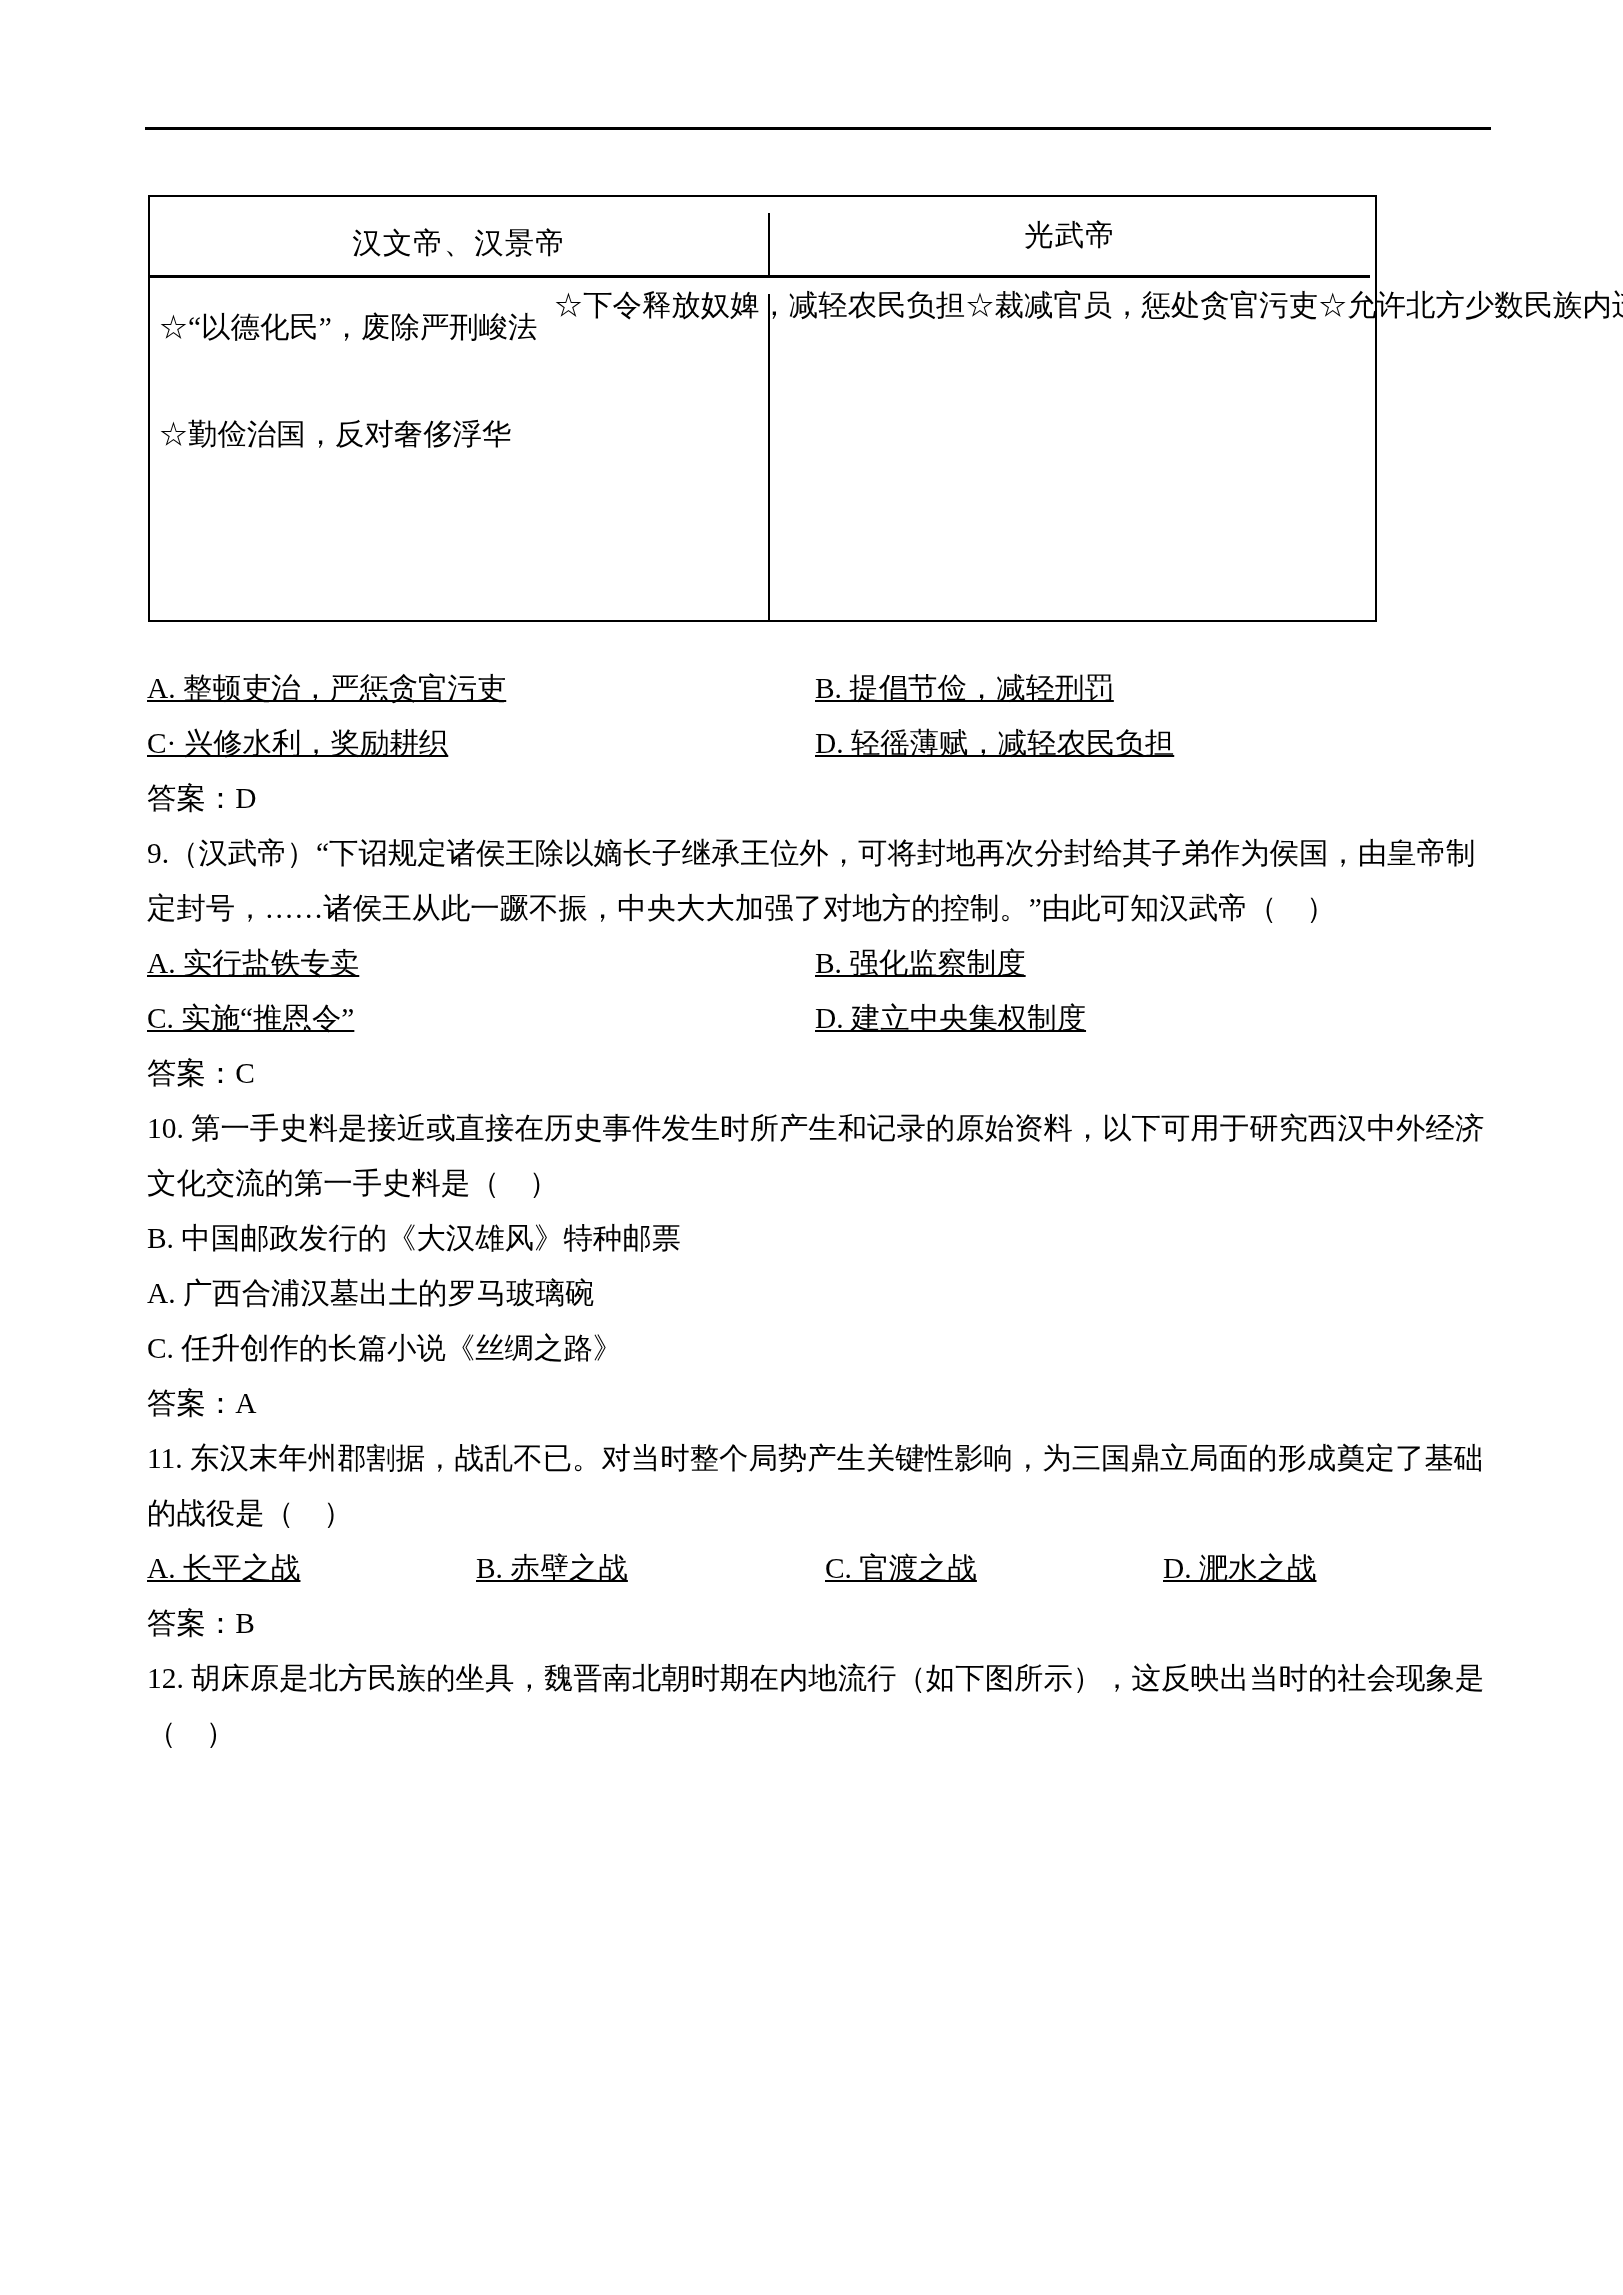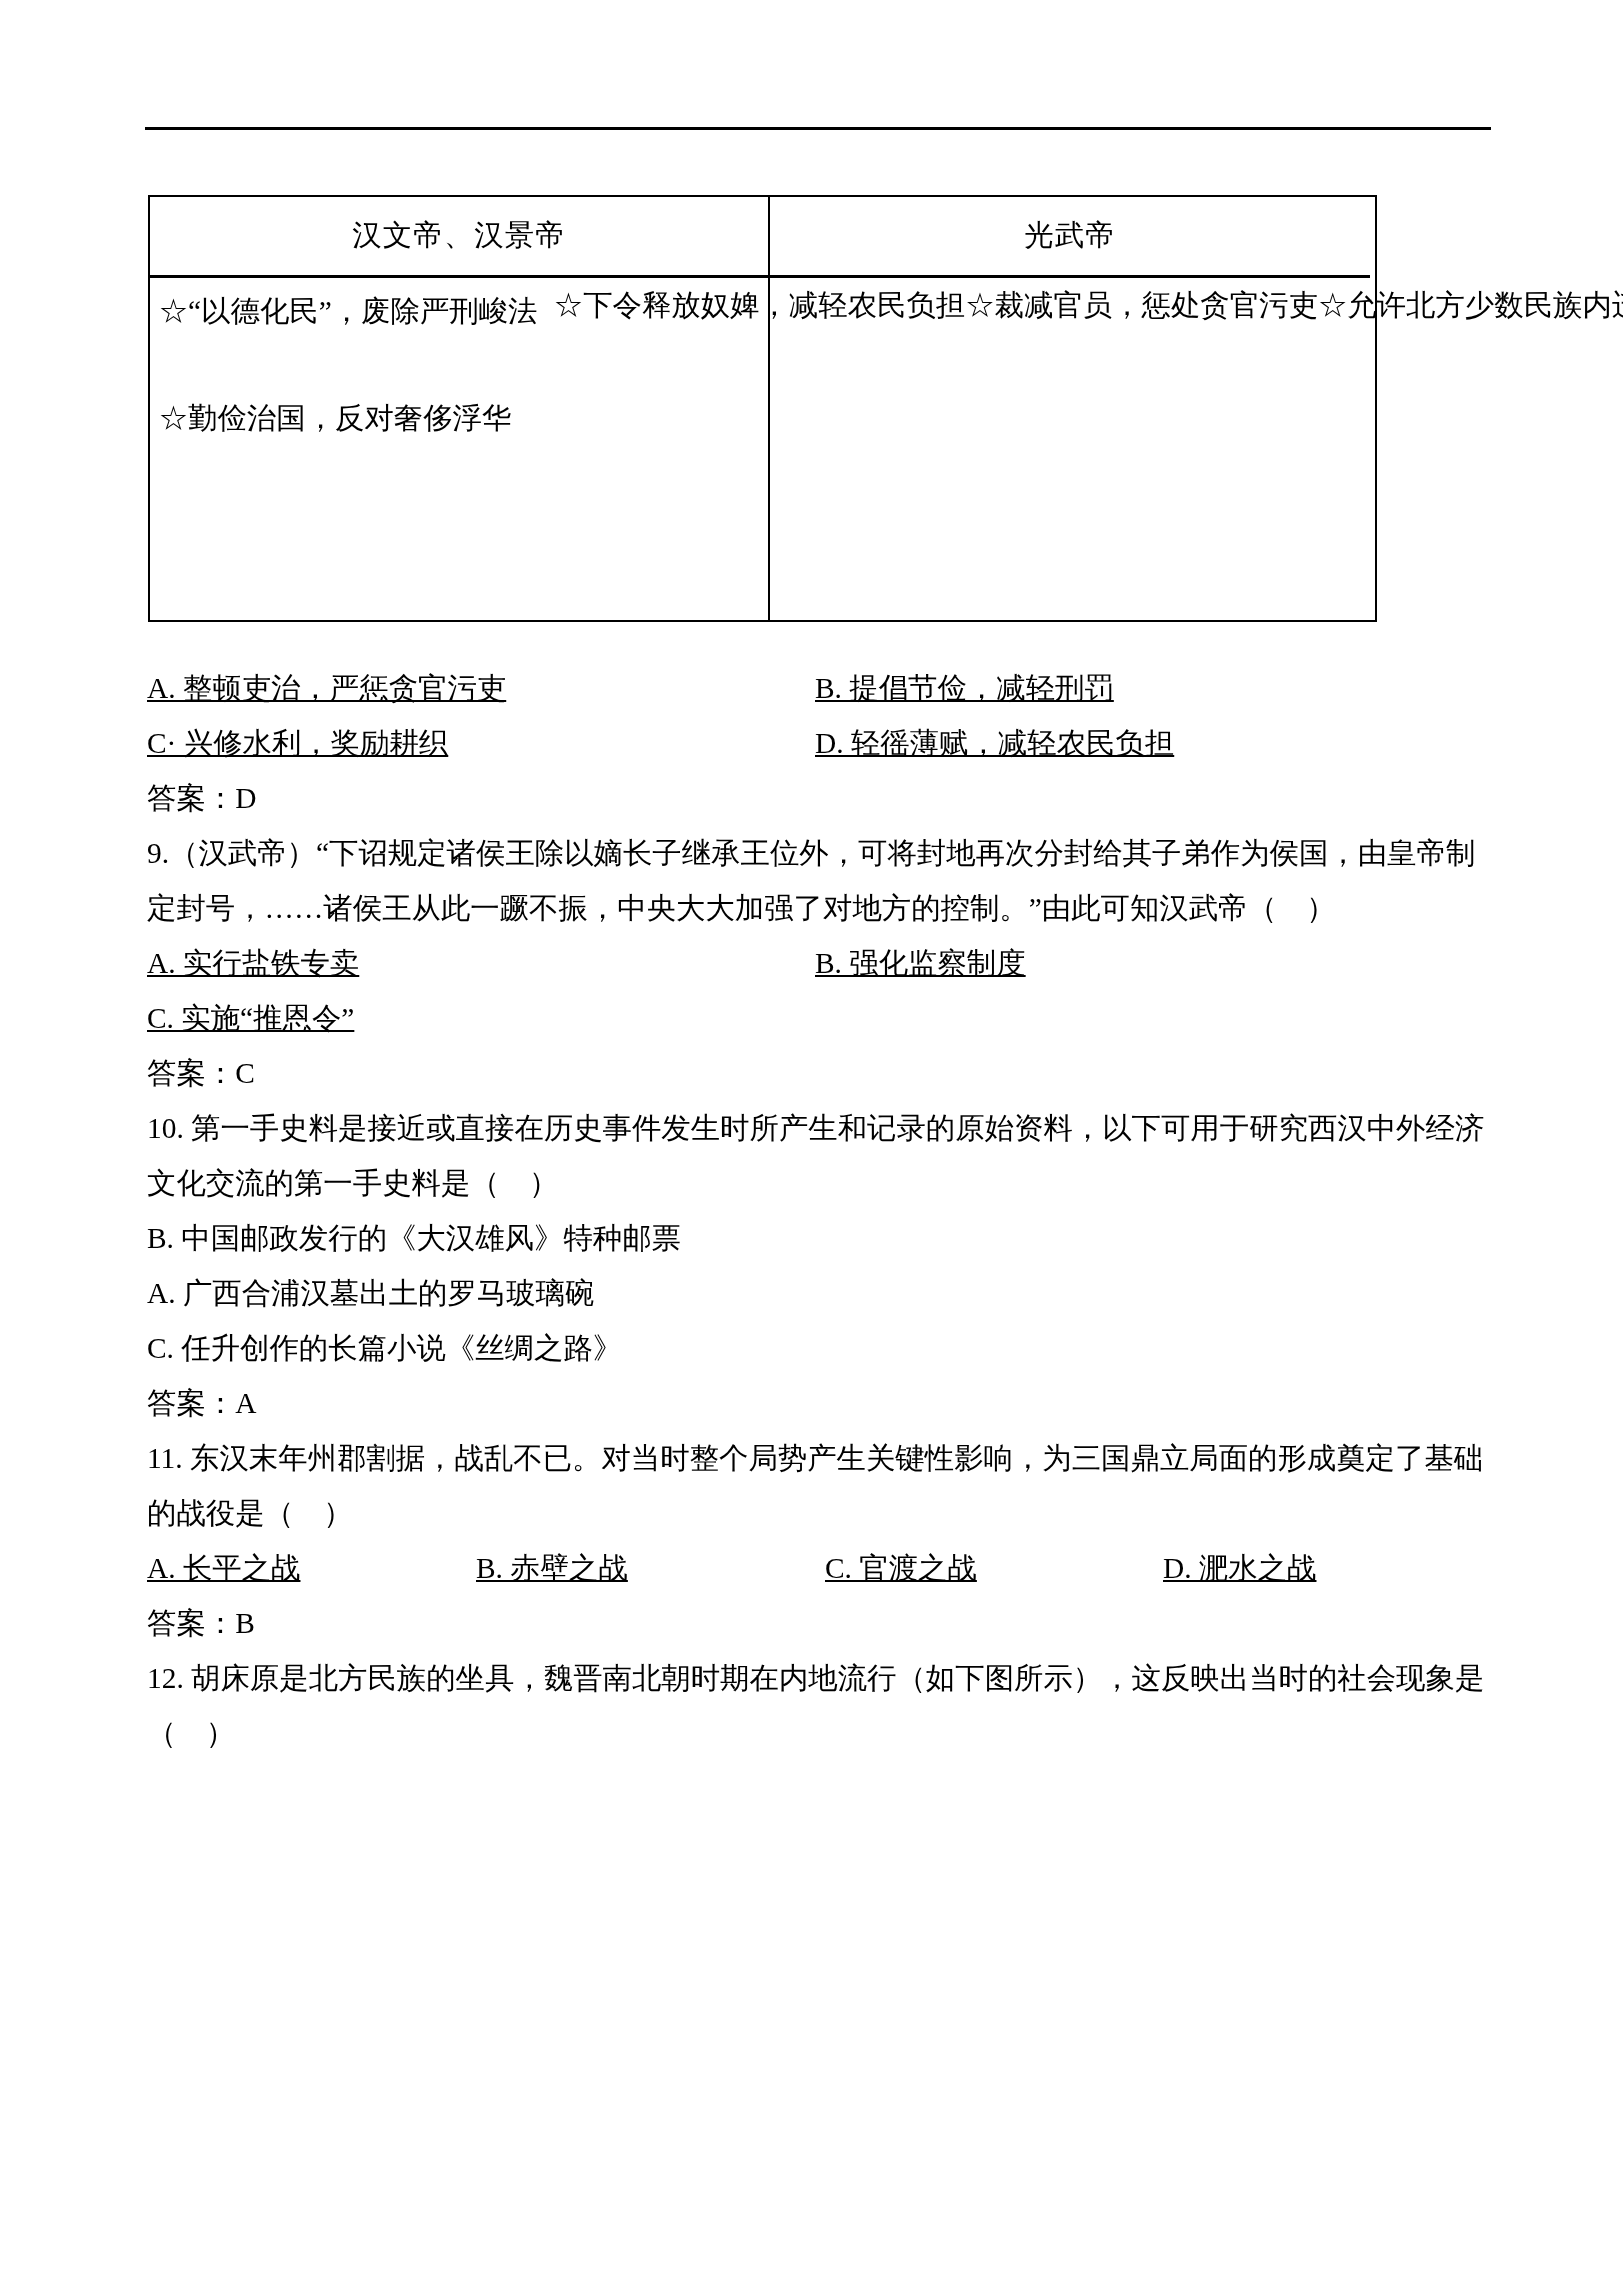--- a/index.html
+++ b/index.html
@@ -44,20 +44,21 @@
   }
   .exam-table .th {
     display: flex;
     align-items: center;
     justify-content: center;
     border-bottom: 3.8px solid #000000;
     letter-spacing: 1.1px;
   }
   .exam-table .col-left {
     border-right: 2.2px solid #000000;
+    margin-top: 16px;
   }
   .exam-table .body-left {
     padding: 8.7px 21px 0 8.7px;
   }
   .exam-table .body-left p {
     margin: 0;
     line-height: 49px;
   }
   .exam-table .body-left p + p {
     margin-top: 58px;
@@ -134,20 +135,21 @@
     <div class="line">答案：D</div>
 
     <div class="line">9.（汉武帝）“下诏规定诸侯王除以嫡长子继承王位外，可将封地再次分封给其子弟作为侯国，由皇帝制</div>
     <div class="line">定封号，……诸侯王从此一蹶不振，中央大大加强了对地方的控制。”由此可知汉武帝（　）</div>
     <div class="line">
       <span class="opt p0">A. 实行盐铁专卖</span>
       <span class="opt p1">B. 强化监察制度</span>
     </div>
     <div class="line">
       <span class="opt p0">C. 实施“推恩令”</span>
+      <span class="opt p1">D. 建立中央集权制度</span>
     </div>
     <div class="line">答案：C</div>
 
     <div class="line">10. 第一手史料是接近或直接在历史事件发生时所产生和记录的原始资料，以下可用于研究西汉中外经济</div>
     <div class="line">文化交流的第一手史料是（　）</div>
     <div class="line">B. 中国邮政发行的《大汉雄风》特种邮票</div>
     <div class="line">A. 广西合浦汉墓出土的罗马玻璃碗</div>
     <div class="line">C. 任升创作的长篇小说《丝绸之路》</div>
     <div class="line">答案：A</div>
 

